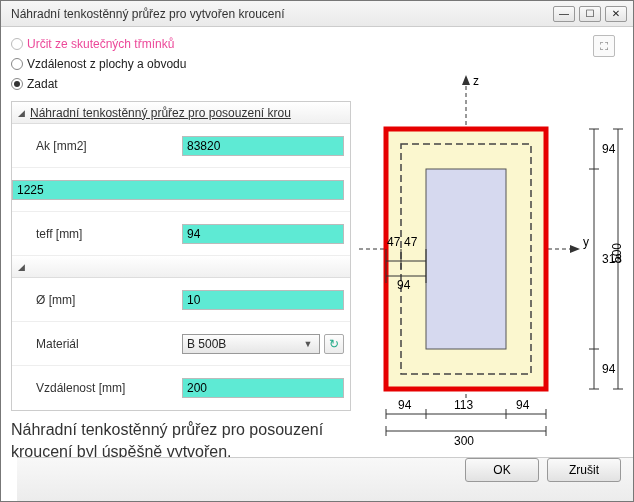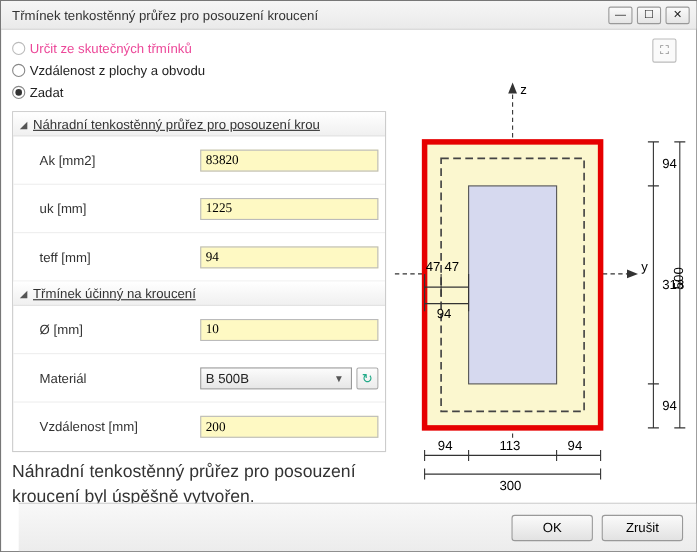--- a/index.html
+++ b/index.html
@@ -18,40 +18,40 @@
   .radio-row.disabled { color:#ec4899; }
   .radio-row.disabled .radio-outer { border-color:#bbb; }
   .grid { margin-top: 8px; border:1px solid #ccc; }
   .grid-header { display:flex; align-items:center; height:22px; background:linear-gradient(#fff,#f0f0f0); border-bottom:1px solid #ddd; padding-left:6px; }
   .grid-header .arrow { width:12px; font-size:9px; color:#555; }
   .grid-header .hlabel { font-weight:normal; font-size:12px; color:#333; white-space:nowrap; overflow:hidden;text-decoration:underline; }
   .grid-row { display:flex; align-items:center; height:44px; border-bottom:1px solid #eee; }
   .grid-row:last-child { border-bottom:none; }
   .grid-row .plabel { width:170px; padding-left:24px; color:#333; }
   .grid-row .pval { flex:1; padding-right:6px; }
-  .pinput { width:100%; height:20px; border:1px solid #bbb; padding:0 4px; font-size:12px; font-family:Liberation Serif, serif; background:#fef9c3; }
+  .pinput { width:100%; height:20px; border:1px solid #bbb; padding:0 4px; font-size:12px; font-family:Liberation Sans, sans-serif; background:#5eead4; }
   .pcombo { display:flex; align-items:flex-start; }
   .combo-box { flex:1; height:20px; border:1px solid #999; background:linear-gradient(#fcfcfc,#e6e6e6); display:flex; align-items:center; padding:0 4px; position:relative; }
   .combo-box .ctext { flex:1; }
   .combo-box .carrow { width:14px; text-align:center; font-size:9px; color:#555; }
   .refresh { width:20px; height:20px; margin-left:4px; border:1px solid #aaa; background:linear-gradient(#fdfdfd,#ececec); border-radius:2px; display:flex; align-items:center; justify-content:center; color:#2a8; font-size:12px; cursor:pointer; }
   .status-text { margin-top:8px; font-size:16px; color:#333; line-height:1.35; }
   .zoom-btn { position:absolute; top:0; right:8px; width:22px; height:22px; border:1px solid #bbb; background:#fafafa; display:flex; align-items:center; justify-content:center; font-size:11px; color:#666; cursor:pointer; border-radius:2px; }
-  .footer { position:absolute; bottom:0; left:16px; right:0; height:44px; border-top:1px solid #ccc; background:linear-gradient(#f8f8f8,#ececec); display:flex; align-items:center; justify-content:flex-end; padding:0 12px; gap:8px; }
+  .footer { position:absolute; bottom:0; left:16px; right:0; height:44px; border-top:1px solid #ccc; background:linear-gradient(#f8f8f8,#ececec); display:flex; align-items:flex-start; justify-content:flex-end; padding:0 12px; gap:8px; }
   .btn { min-width:74px; height:24px; border:1px solid #999; background:linear-gradient(#fafafa,#e2e2e2); border-radius:3px; font-size:12px; cursor:pointer; padding:0 10px; }
   
   .diagram { position:absolute; top:34px; left:0; right:0; bottom:0; }
   svg text { font-family:"Segoe UI", sans-serif; font-size:12px; }
 </style>
 </head>
 <body>
 
 <div class="window">
   <div class="titlebar">
-    <div class="title">Třmínek tenkostěnný průřez pro posouzení kroucení</div>
+    <div class="title">Náhradní tenkostěnný průřez pro vytvořen kroucení</div>
     <div class="winbtn">—</div>
     <div class="winbtn">☐</div>
     <div class="winbtn">✕</div>
   </div>
 
   <div class="content">
     <div class="left">
 
       <div class="radio-row disabled">
         <span class="radio-outer"></span>
@@ -69,31 +69,29 @@
       <div class="grid">
         <div class="grid-header">
           <span class="arrow">◢</span>
           <span class="hlabel">Náhradní tenkostěnný průřez pro posouzení krou</span>
         </div>
         <div class="grid-row">
           <div class="plabel">Ak [mm2]</div>
           <div class="pval"><input class="pinput" value="83820" style=""></div>
         </div>
         <div class="grid-row">
-          <div class="plabel">uk [mm]</div>
           <div class="pval"><input class="pinput" value="1225" style=""></div>
         </div>
         <div class="grid-row">
           <div class="plabel">teff [mm]</div>
           <div class="pval"><input class="pinput" value="94" style=""></div>
         </div>
 
         <div class="grid-header">
           <span class="arrow">◢</span>
-          <span class="hlabel">Třmínek účinný na kroucení</span>
         </div>
         <div class="grid-row">
           <div class="plabel">Ø [mm]</div>
           <div class="pval"><input class="pinput" value="10" style=""></div>
         </div>
         <div class="grid-row">
           <div class="plabel">Materiál</div>
           <div class="pval pcombo">
             <div class="combo-box">
               <span class="ctext">B 500B</span>

